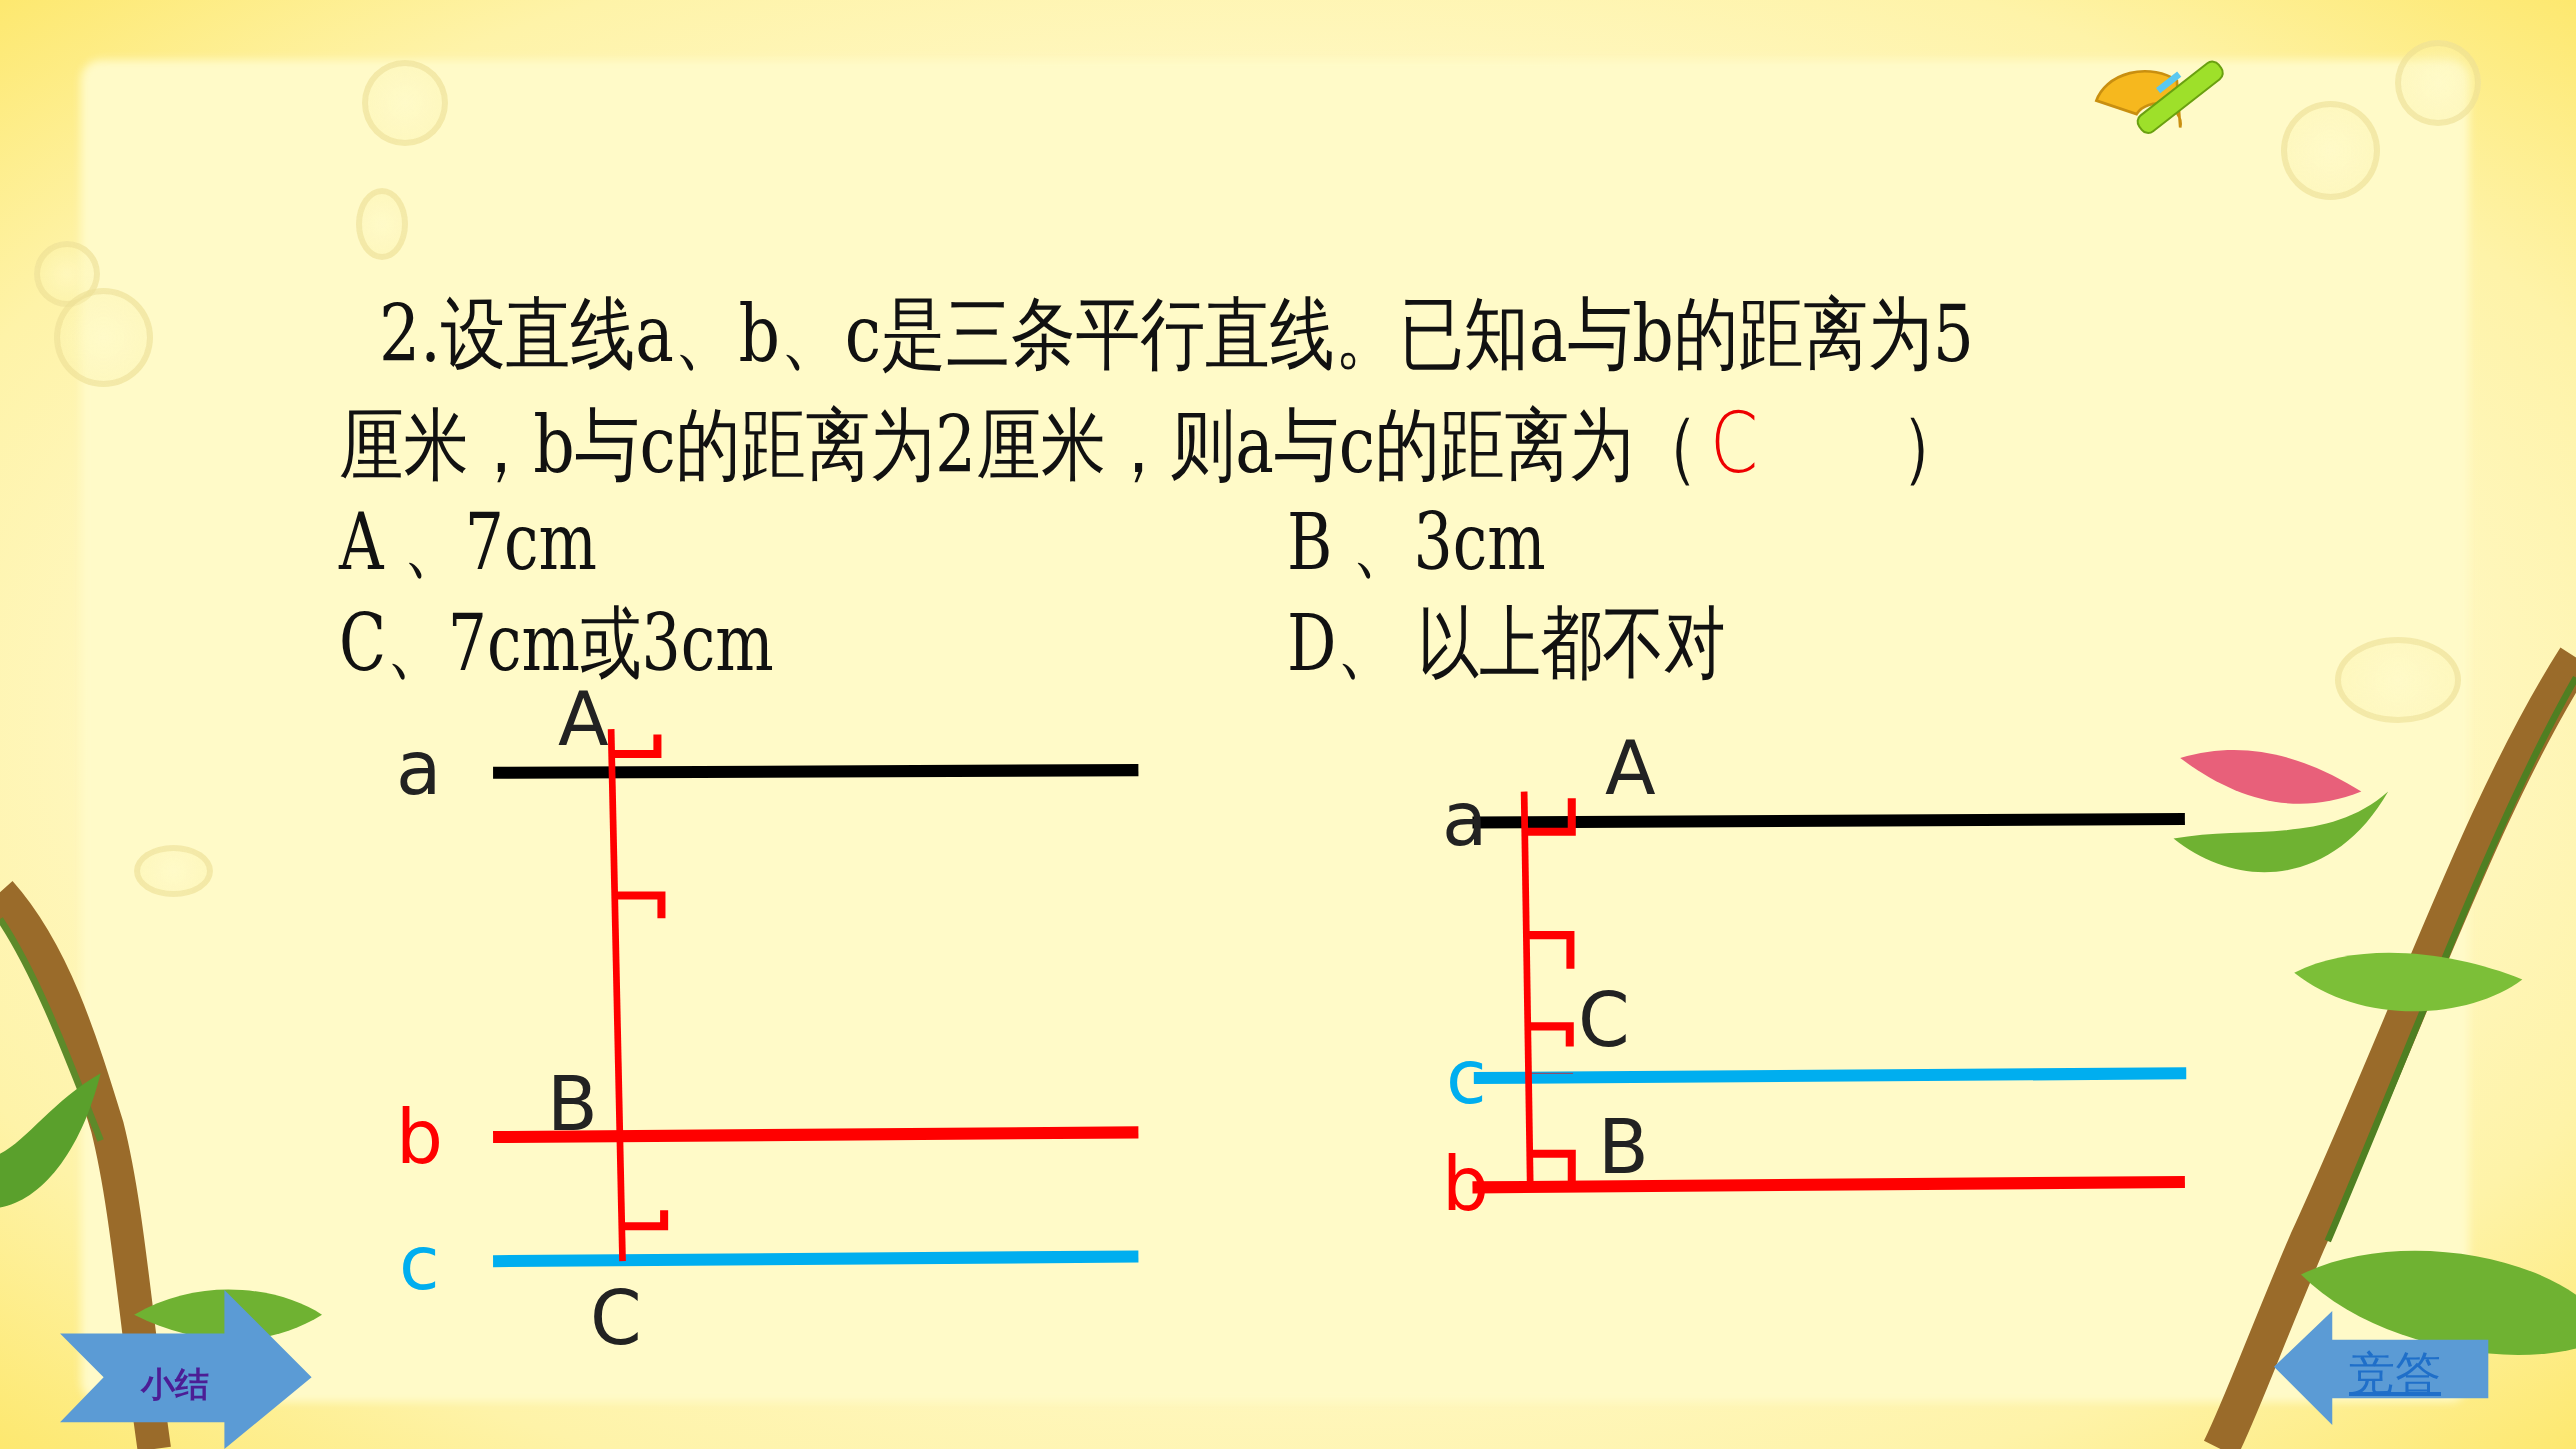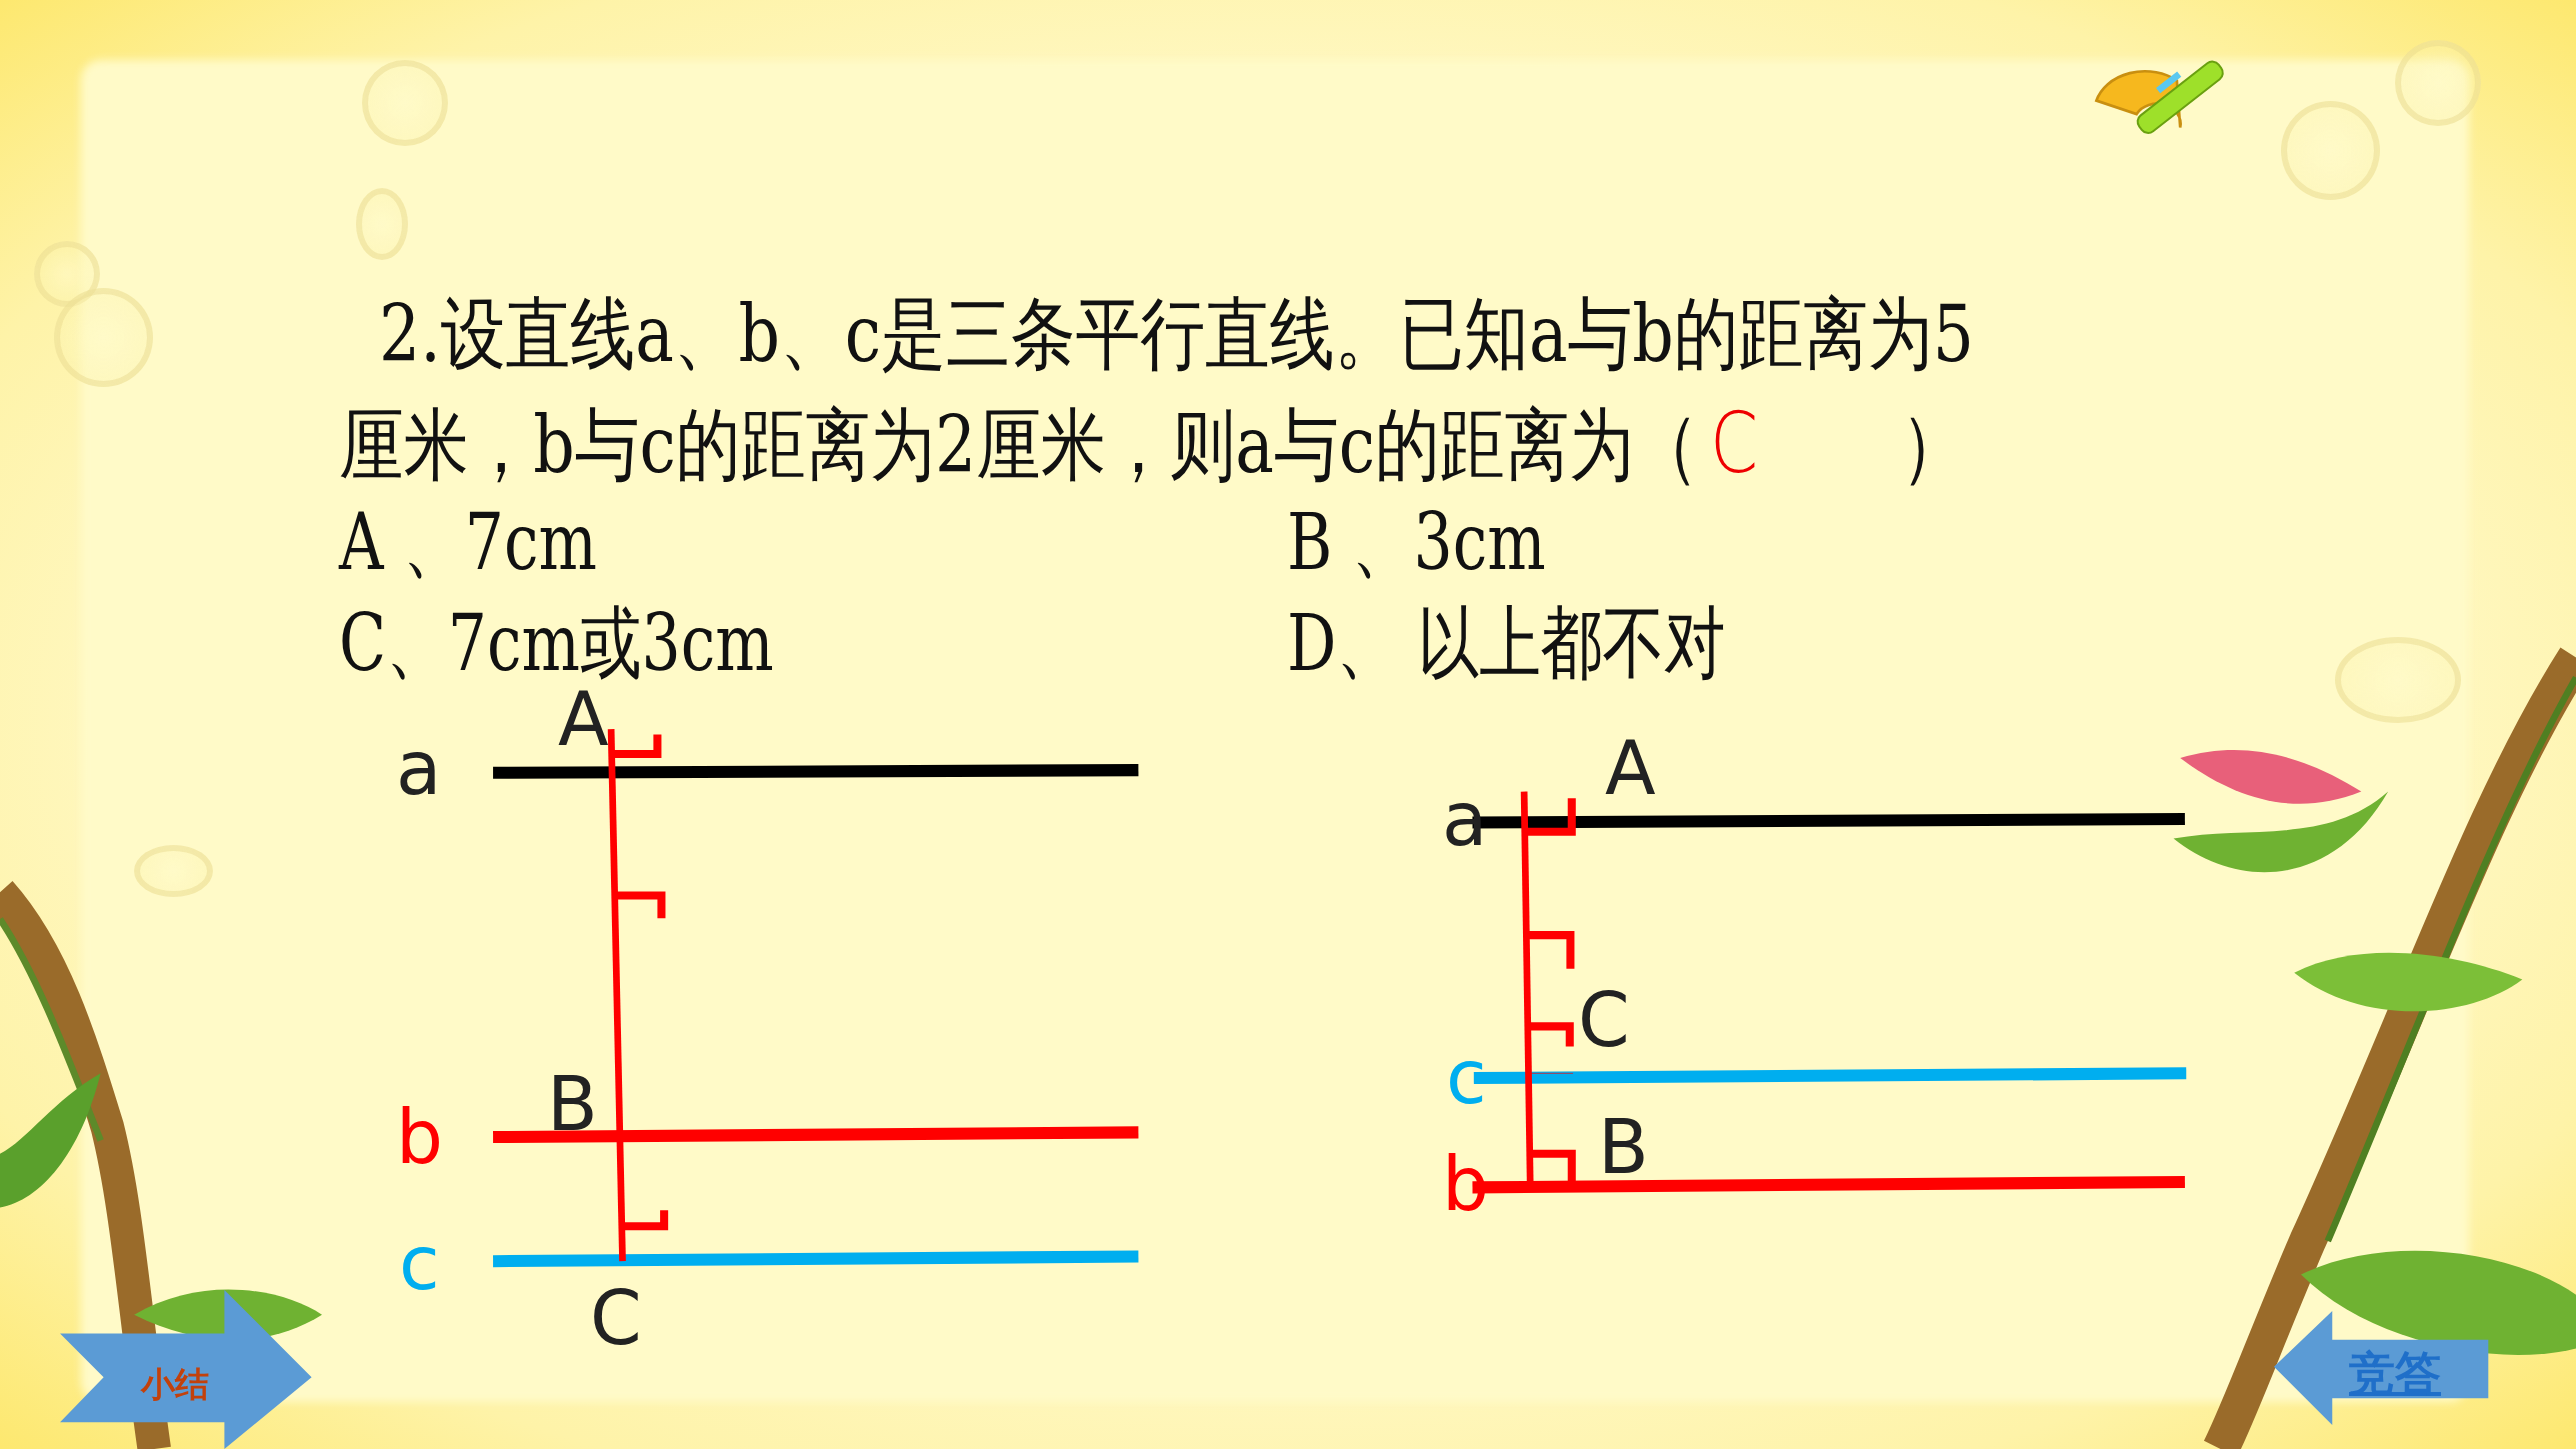--- a/index.html
+++ b/index.html
@@ -100,22 +100,22 @@
 <div class="lbl" style="left:1446px;top:1040px;color:#00aeef;">c</div>
 <div class="lbl" style="left:1442px;top:1147px;color:#ff0000;">b</div>
 <div class="lbl" style="left:1605px;top:731px;color:#222;">A</div>
 <div class="lbl" style="left:1578px;top:983px;color:#222;">C</div>
 <div class="lbl" style="left:1598px;top:1110px;color:#222;">B</div>
 
 <div class="arrow-btn" style="left:60px;top:1290px;width:255px;height:159px;">
   <svg width="255" height="159" style="position:absolute;left:0;top:0;" viewBox="0 0 380 237">
     <polygon points="0,65 245,65 245,0 375,130 245,237 245,197 0,197 65,130" fill="#5b9bd5"></polygon>
   </svg>
-  <span class="arrow-text" style="left:81px;top:72px;font-size:34px;color:#c2410c;font-weight:bold;">小结</span>
+  <span class="arrow-text" style="left:81px;top:72px;font-size:34px;color:#4c1d95;font-weight:bold;">小结</span>
 </div>
 
 <div class="arrow-btn" style="left:2274px;top:1311px;width:221px;height:114px;">
   <svg width="221" height="114" style="position:absolute;left:0;top:0;" viewBox="0 0 330 170">
     <polygon points="0,83 87,0 87,43 320,43 320,130 87,130 87,170" fill="#5b9bd5"></polygon>
   </svg>
-  <span class="arrow-text" style="left:75px;top:32px;font-size:46px;color:#1f6fc9;text-decoration:underline;font-family:'DejaVu Serif','Liberation Serif',serif;font-weight:bold;">竞答</span>
+  <span class="arrow-text" style="left:75px;top:32px;font-size:46px;color:#1f6fc9;text-decoration:underline;font-family:'DejaVu Serif','Liberation Serif',serif;">竞答</span>
 </div>
 
 
 </body></html>

